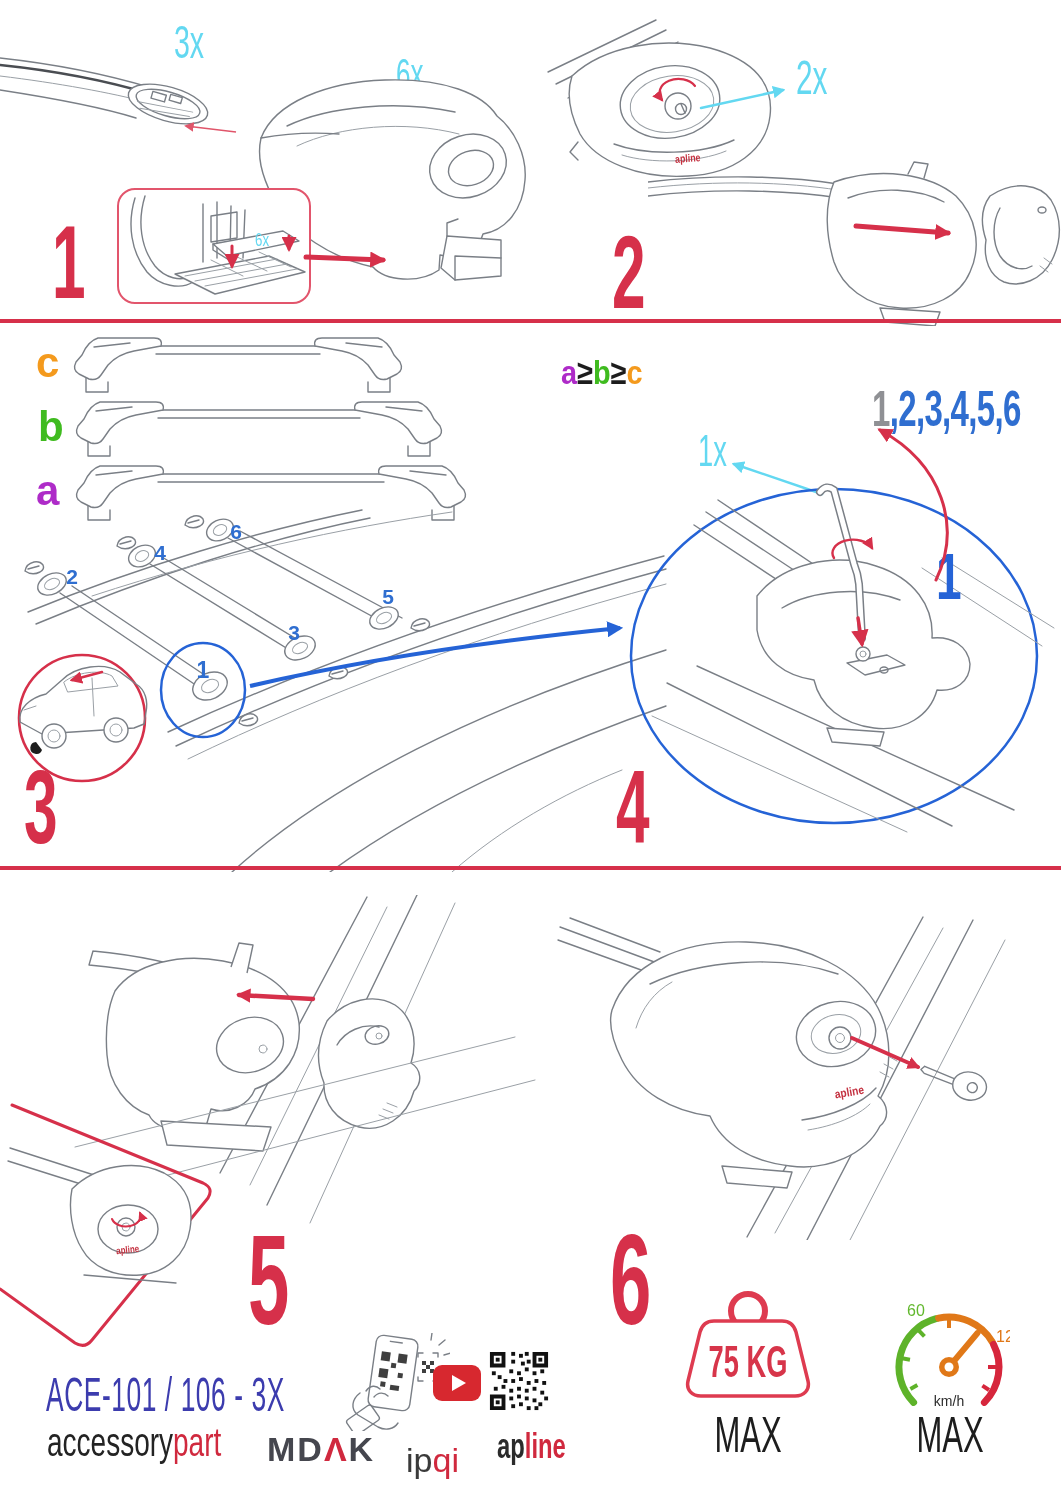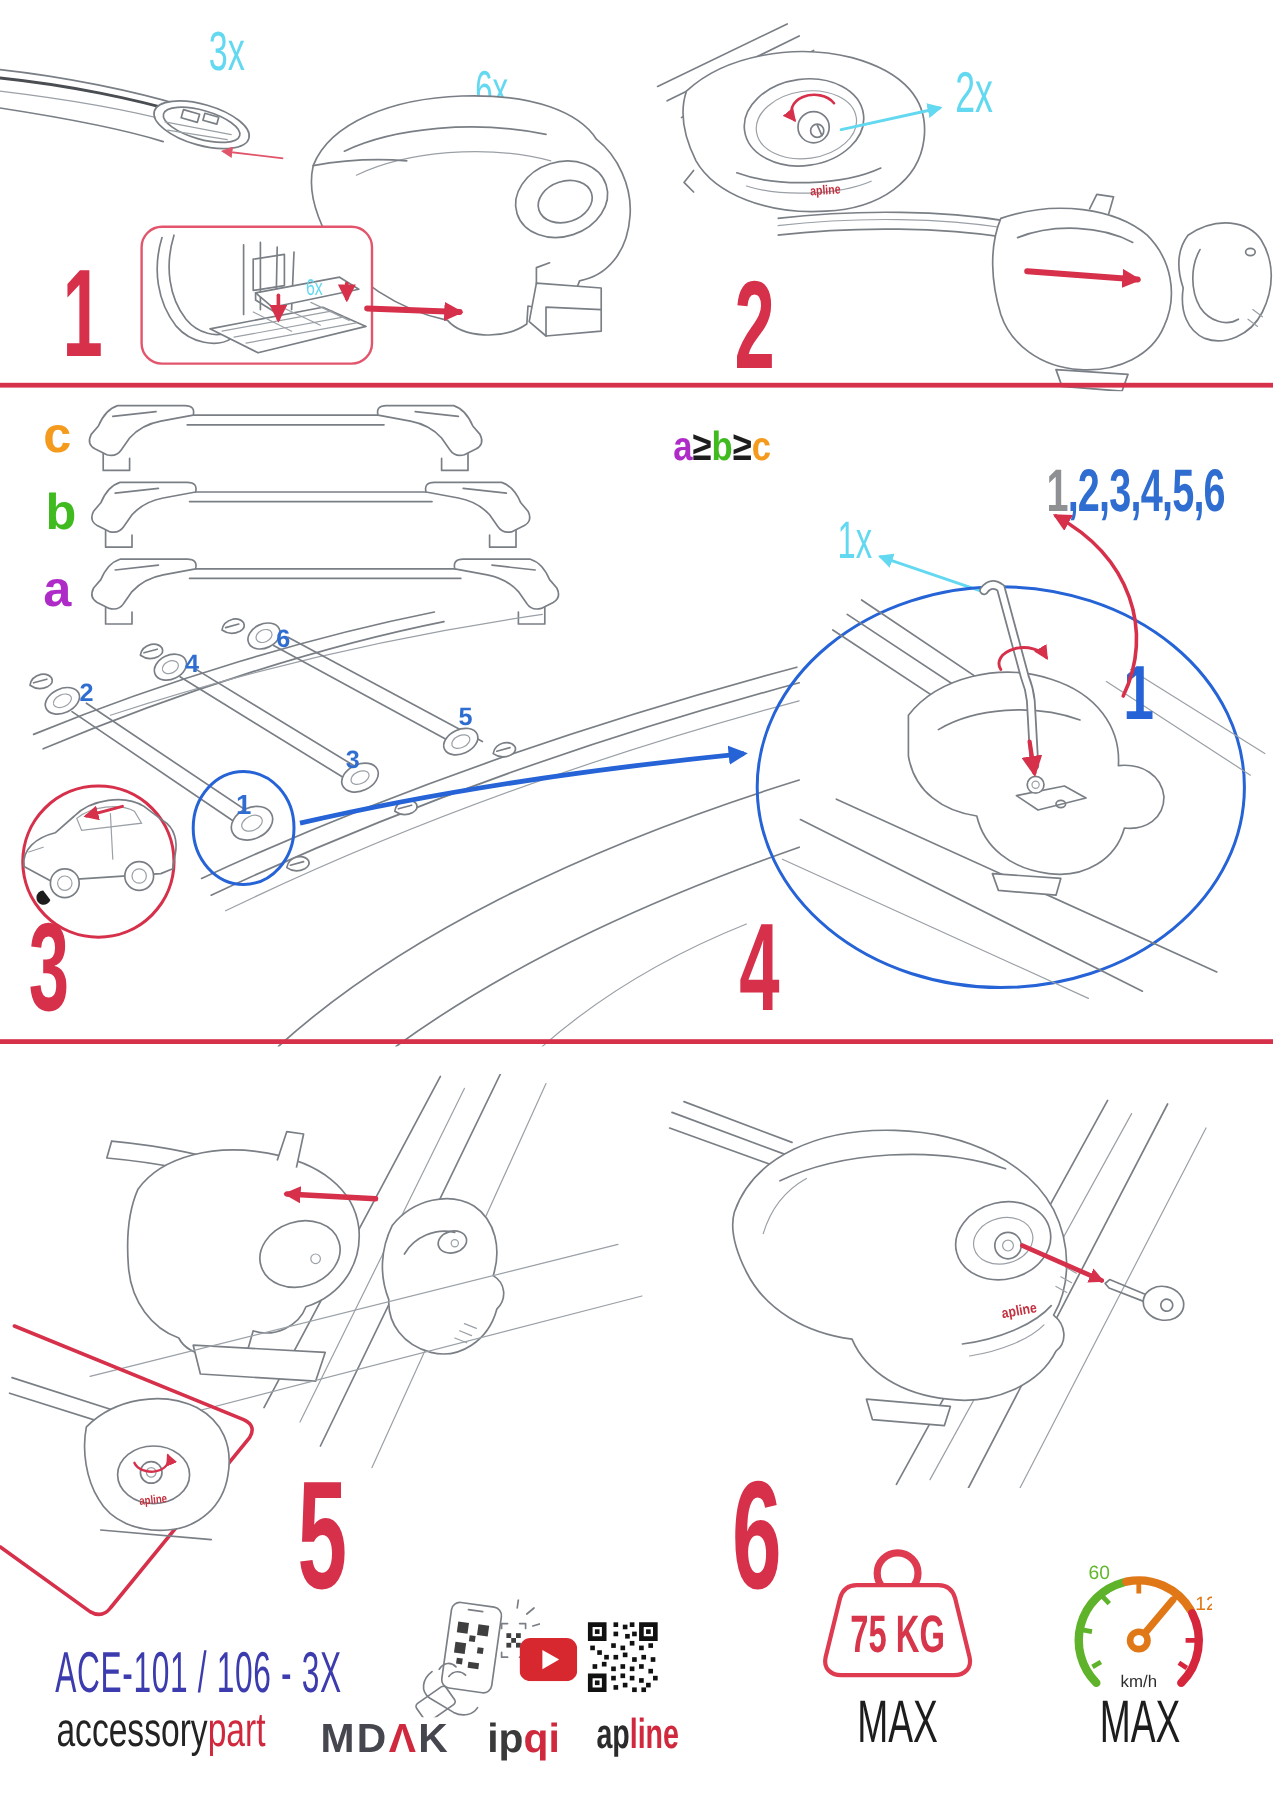--- a/index.html
+++ b/index.html
@@ -23,21 +23,21 @@
   .barlabel{font-size:42px;font-weight:bold;line-height:1;}
   .formula{font-size:34px;font-weight:bold;line-height:1;white-space:nowrap;
        transform:scaleX(.85);transform-origin:0 0;}
   .divider{position:absolute;left:0;width:1061px;height:4px;background:#d6304a;}
   .code{font-size:48px;color:#3c3cae;line-height:1;transform:scaleX(.55);
        transform-origin:0 0;white-space:nowrap;letter-spacing:1px;}
   .brandline{font-size:40px;color:#232323;line-height:1;transform:scaleX(.7);
        transform-origin:0 0;white-space:nowrap;}
   .red-t{color:#d0293e;}
   .partner{font-size:34px;font-weight:bold;color:#45464e;line-height:1;white-space:nowrap;}
-  .partner.thin{font-weight:bold;color:#3a3a3a;}
+  .partner.thin{font-weight:normal;color:#3a3a3a;margin-top:11px;}
   .apline-t{font-size:35px;font-weight:bold;color:#2b2b2b;line-height:1;
        transform:scaleX(.68);transform-origin:0 0;white-space:nowrap;}
   .maxlabel{font-size:50px;color:#1d1d1d;line-height:1;text-align:center;
        transform:scaleX(.62);transform-origin:center top;}
   
   svg .ln{stroke:#7a7f86;stroke-width:1.4;fill:none;stroke-linecap:round;stroke-linejoin:round;}
   svg .lt{stroke:#9aa0a6;stroke-width:1;fill:none;stroke-linecap:round;}
   svg .lw{stroke:#7a7f86;stroke-width:1.4;fill:#fff;stroke-linejoin:round;}
   svg .dk{stroke:#4a4d52;stroke-width:2.4;fill:none;stroke-linecap:round;}
   svg .red{stroke:#d6304a;fill:none;stroke-linecap:round;stroke-linejoin:round;}

